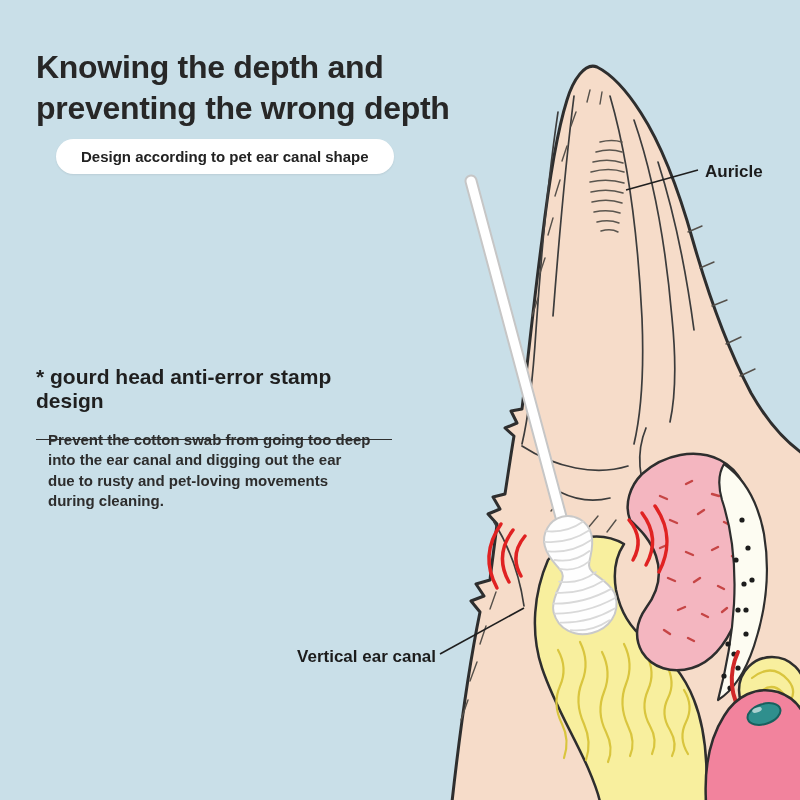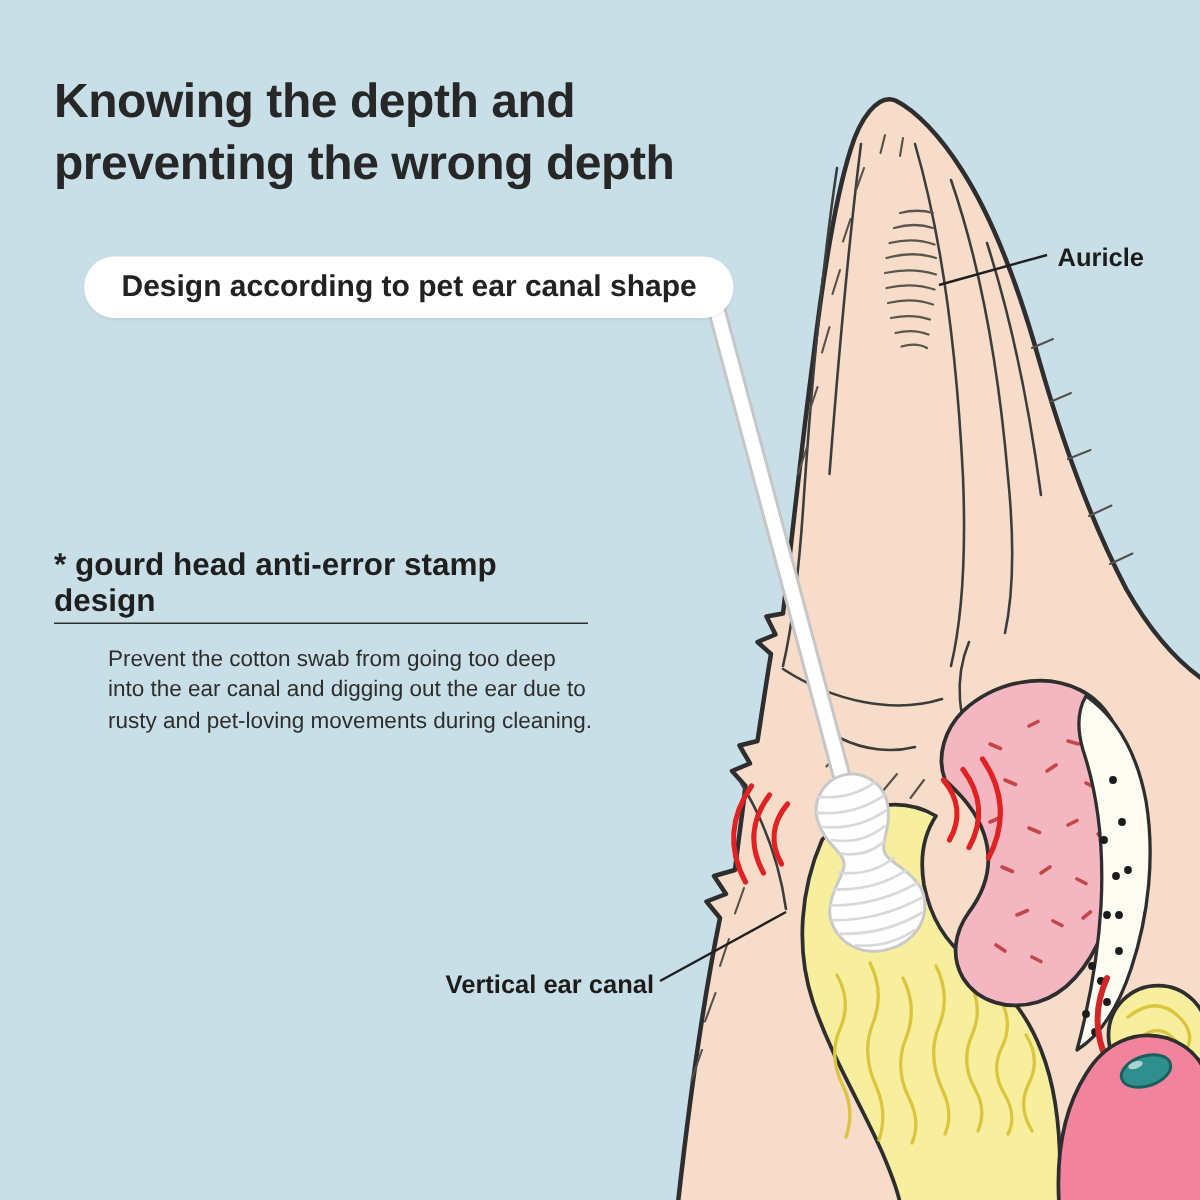--- a/index.html
+++ b/index.html
@@ -16,34 +16,33 @@
   }
   .illustration{position:absolute;left:0;top:0;}
   .heading{
     position:absolute;left:36px;top:26px;
     font-size:32px;line-height:1.28;font-weight:700;
     color:var(--heading-text);letter-spacing:-0.3px;
   }
   .badge{
     position:absolute;left:56px;top:139px;
     background:var(--badge-bg);color:#222;
-    font-size:20px;font-weight:700;
+    font-size:15px;font-weight:700;
     padding:9px 25px;border-radius:24px;
     box-shadow:0 1px 2px rgba(0,0,0,0.08);
     white-space:nowrap;
-    margin-top:32px;
   }
   .feature-title{
     position:absolute;left:36px;top:365px;width:356px;
     font-size:21px;font-weight:700;color:#1f1f1f;
-    border-bottom:1.5px solid #2f2f2f;padding-bottom:2px;
+    border-bottom:1.5px solid #2f2f2f;padding-bottom:26px;
   }
   .feature-desc{
     position:absolute;left:48px;top:430px;width:324px;
-    font-size:15px;font-weight:400;color:#2d2d2d;line-height:1.35;margin-left:24px;
+    font-size:15px;font-weight:700;color:#2d2d2d;line-height:1.35;
   }
   
   .skin-fill{fill:var(--skin);stroke:var(--outline);stroke-width:3;stroke-linejoin:round;}
   .contour{fill:none;stroke:#3c3c3c;stroke-width:1.7;stroke-linecap:round;}
   .hatch{fill:none;stroke:#55504a;stroke-width:1.4;stroke-linecap:round;}
   .patch-hatch{fill:none;stroke:#5a554e;stroke-width:1.5;stroke-linecap:round;}
   .yellow-fill{fill:var(--canal-yellow);stroke:var(--outline);stroke-width:2.5;stroke-linejoin:round;}
   .squig{fill:none;stroke:#d9c53e;stroke-width:2.2;stroke-linecap:round;}
   .pink-fill{fill:var(--canal-pink);stroke:var(--outline);stroke-width:2.5;stroke-linejoin:round;}
   .speck{fill:none;stroke:#c64545;stroke-width:2.4;stroke-linecap:round;}

